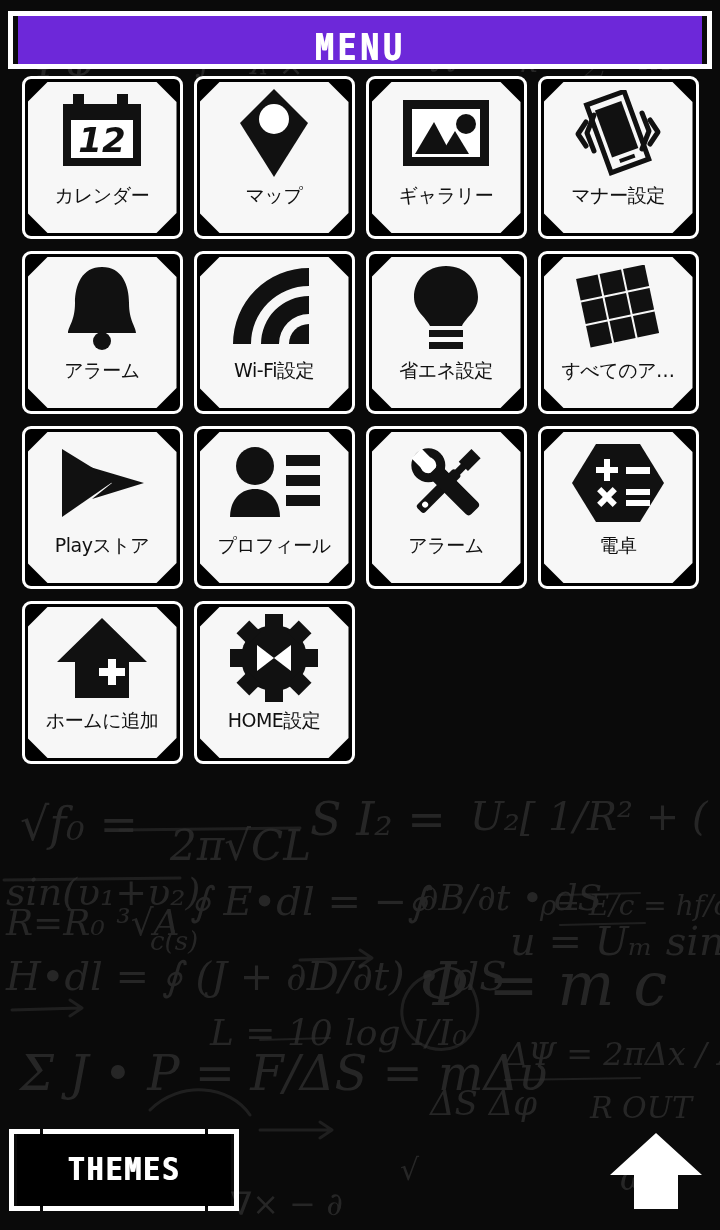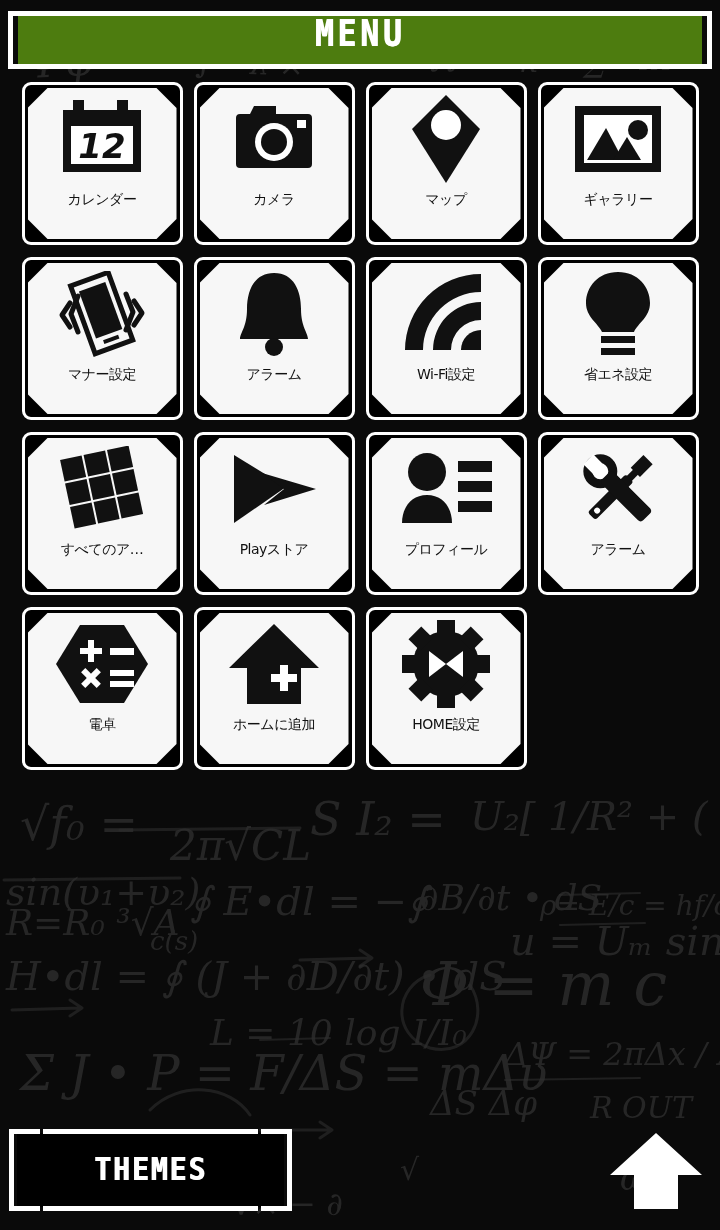--- a/index.html
+++ b/index.html
@@ -45,23 +45,23 @@
 
   
   .header-wrap {
     position: relative;
     margin: 11px 8px 0 8px;
     height: 58px;
   }
   .header-bar {
     position: absolute;
     left: 10px; right: 10px; top: 4px; bottom: 4px;
-    background: #4d7c0f;
-    display: flex;
-    align-items: flex-start;
+    background: #6d28d9;
+    display: flex;
+    align-items: flex-end;
     justify-content: center;
   }
   .header-title {
     color: #fff;
     font-family: "DejaVu Sans Mono", "Liberation Mono", monospace;
     font-size: 31px;
     font-weight: bold;
     letter-spacing: 4px;
     text-shadow: 1px 0 0 #fff;
     transform: scaleY(1.18);
@@ -85,21 +85,21 @@
   .bk-bottom { bottom: 0; }
   .bk-left, .bk-right {
     position: absolute; width: 5px; background: #fff;
     top: 30px; bottom: 30px;
   }
   .bk-left { left: 0; }
   .bk-right { right: 0; }
 
   
   .grid {
-    margin: 13px 0 0 0;
+    margin: 7px 0 0 0;
     padding: 0 19px;
     display: grid;
     grid-template-columns: repeat(4, 161px);
     grid-auto-rows: 167px;
     column-gap: 11px;
     row-gap: 8px;
     justify-content: center;
   }
 
   .tile {
@@ -126,42 +126,42 @@
   .tile-icon {
     height: 102px;
     width: 100%;
     display: flex;
     align-items: center;
     justify-content: center;
   }
   .tile-icon svg { display: block; }
   .tile-label {
     color: #111;
-    font-size: 14px;
+    font-size: 19px;
     line-height: 1;
     font-family: "DejaVu Sans", "Liberation Sans", sans-serif;
     white-space: nowrap;
     letter-spacing: -0.5px;
     margin-top: 2px;
   }
 
   
   .bottom {
     position: absolute;
     left: 0; right: 0; bottom: 0;
     height: 112px;
     display: flex;
     align-items: center;
     justify-content: space-between;
     padding: 0 9px 9px 9px;
     box-sizing: border-box;
   }
   .bottom-btn {
     position: relative;
-    width: 283px;
+    width: 230px;
     height: 82px;
   }
   .bottom-btn .inner {
     position: absolute;
     left: 8px; right: 8px; top: 4px; bottom: 4px;
     background: #000;
     display: flex;
     align-items: center;
     justify-content: center;
   }
@@ -265,33 +265,20 @@
             <rect x="58" y="2" width="11" height="14" fill="#111"></rect>
             <rect x="4" y="12" width="78" height="62" fill="#111"></rect>
             <rect x="12" y="28" width="62" height="38" fill="#fff"></rect>
             <text x="43" y="60" font-size="34" font-family="'DejaVu Sans','Liberation Sans',sans-serif" font-weight="bold" font-style="italic" text-anchor="middle" fill="#111">12</text>
           </svg>
         </div>
         <div class="tile-label">カレンダー</div>
       </div>
     </div>
 
-    <div class="tile">
-      <div class="tile-inner">
-        <div class="tile-icon">
-          <svg width="88" height="74" viewBox="0 0 88 74">
-            <path d="M24 4 h22 v8 h32 a4 4 0 0 1 4 4 v46 a4 4 0 0 1 -4 4 h-68 a4 4 0 0 1 -4 -4 v-46 a4 4 0 0 1 4 -4 h10 z" fill="#111"></path>
-            <circle cx="44" cy="40" r="19" fill="#fff"></circle>
-            <circle cx="44" cy="40" r="13" fill="#111"></circle>
-            <rect x="67" y="18" width="9" height="8" fill="#fff"></rect>
-          </svg>
-        </div>
-        <div class="tile-label">カメラ</div>
-      </div>
-    </div>
 
     <div class="tile">
       <div class="tile-inner">
         <div class="tile-icon">
           <svg width="72" height="92" viewBox="0 0 72 92">
             <path d="M36 2 L70 36 L36 90 L2 36 Z" fill="#111"></path>
             <circle cx="36" cy="32" r="15" fill="#fff"></circle>
           </svg>
         </div>
         <div class="tile-label">マップ</div>

